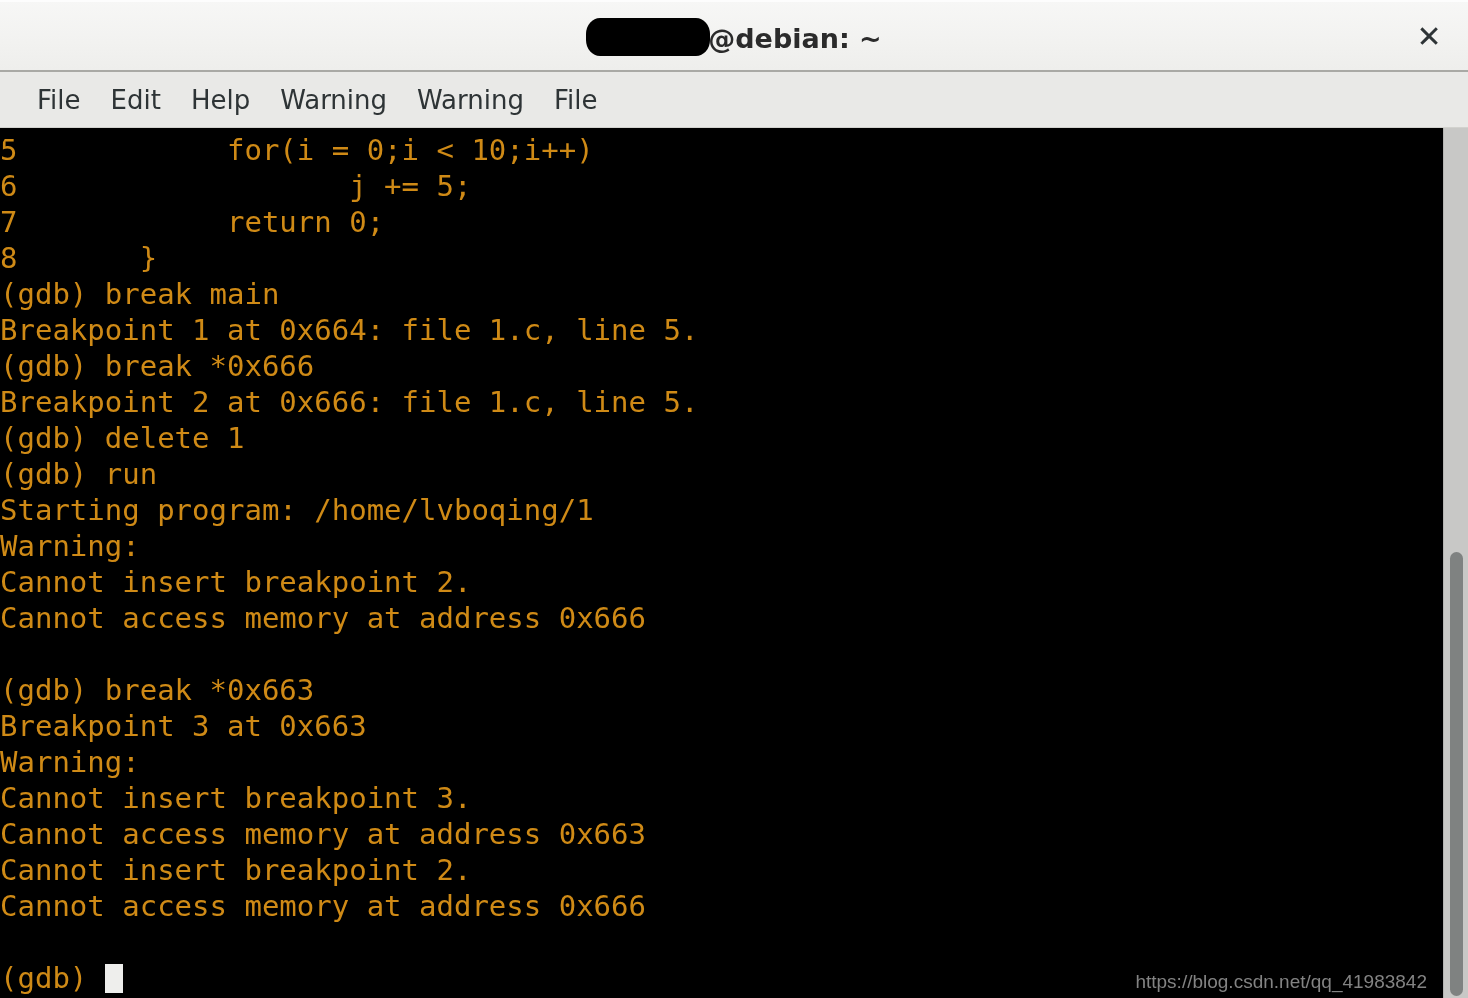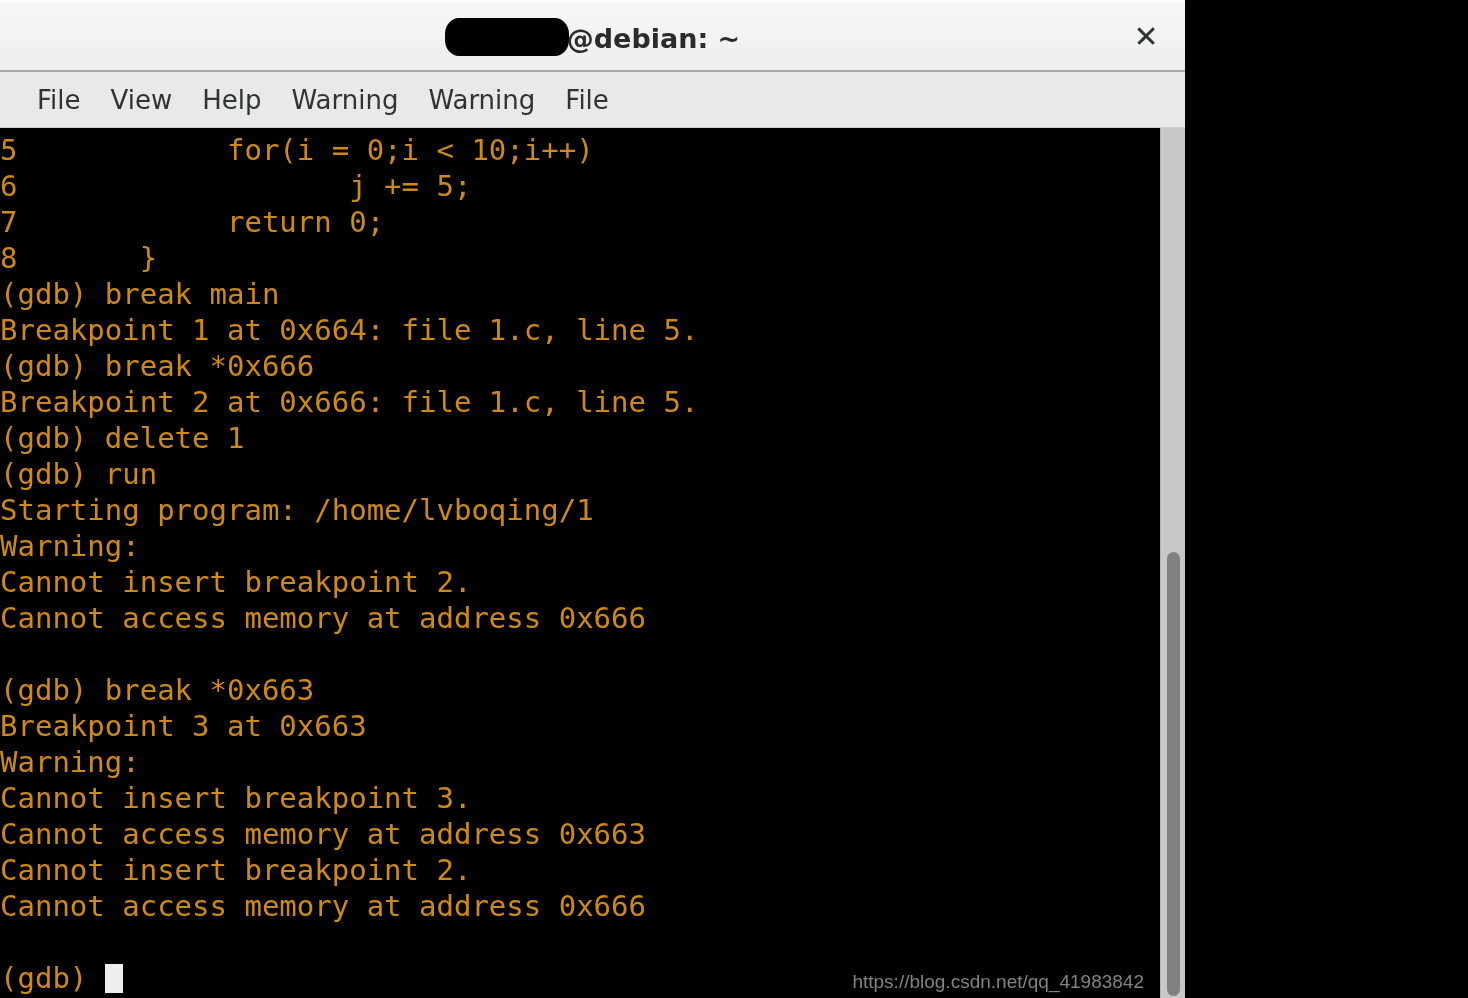--- a/index.html
+++ b/index.html
@@ -10,21 +10,21 @@
   }
   body {
     width: 1468px;
     height: 998px;
     overflow: hidden;
     font-family: "Liberation Sans", sans-serif;
   }
 
   #window {
     position: relative;
-    width: 1185px;
+    width: 1468px;
     height: 998px;
     background: #000000;
     display: flex;
     flex-direction: column;
   }
 
   
   #titlebar {
     position: relative;
     height: 72px;
@@ -173,21 +173,21 @@
   <div id="titlebar">
     <div id="titlebar-topline"></div>
     <div id="title-text">
       <span id="title-redaction"></span><span>@debian: ~</span>
     </div>
     <div id="close-button">✕</div>
   </div>
 
   <div id="menubar">
     <div class="menu-item">File</div>
-    <div class="menu-item">View</div>
+    <div class="menu-item">Edit</div>
     <div class="menu-item">Help</div>
     <div class="menu-item">Warning</div>
     <div class="menu-item">Warning</div>
     <div class="menu-item">File</div>
   </div>
 
   <div id="terminal-area">
 
     <div id="terminal-screen">
       <div id="terminal-lines"><div class="term-line">5            for(i = 0;i &lt; 10;i++)</div><div class="term-line">6                   j += 5;</div><div class="term-line">7            return 0;</div><div class="term-line">8       }</div><div class="term-line">(gdb) break main</div><div class="term-line">Breakpoint 1 at 0x664: file 1.c, line 5.</div><div class="term-line">(gdb) break *0x666</div><div class="term-line">Breakpoint 2 at 0x666: file 1.c, line 5.</div><div class="term-line">(gdb) delete 1</div><div class="term-line">(gdb) run</div><div class="term-line">Starting program: /home/lvboqing/1</div><div class="term-line">Warning:</div><div class="term-line">Cannot insert breakpoint 2.</div><div class="term-line">Cannot access memory at address 0x666</div><div class="term-line">&nbsp;</div><div class="term-line">(gdb) break *0x663</div><div class="term-line">Breakpoint 3 at 0x663</div><div class="term-line">Warning:</div><div class="term-line">Cannot insert breakpoint 3.</div><div class="term-line">Cannot access memory at address 0x663</div><div class="term-line">Cannot insert breakpoint 2.</div><div class="term-line">Cannot access memory at address 0x666</div><div class="term-line">&nbsp;</div><div class="term-line"><span>(gdb) </span><span class="cursor-block"></span></div></div>

